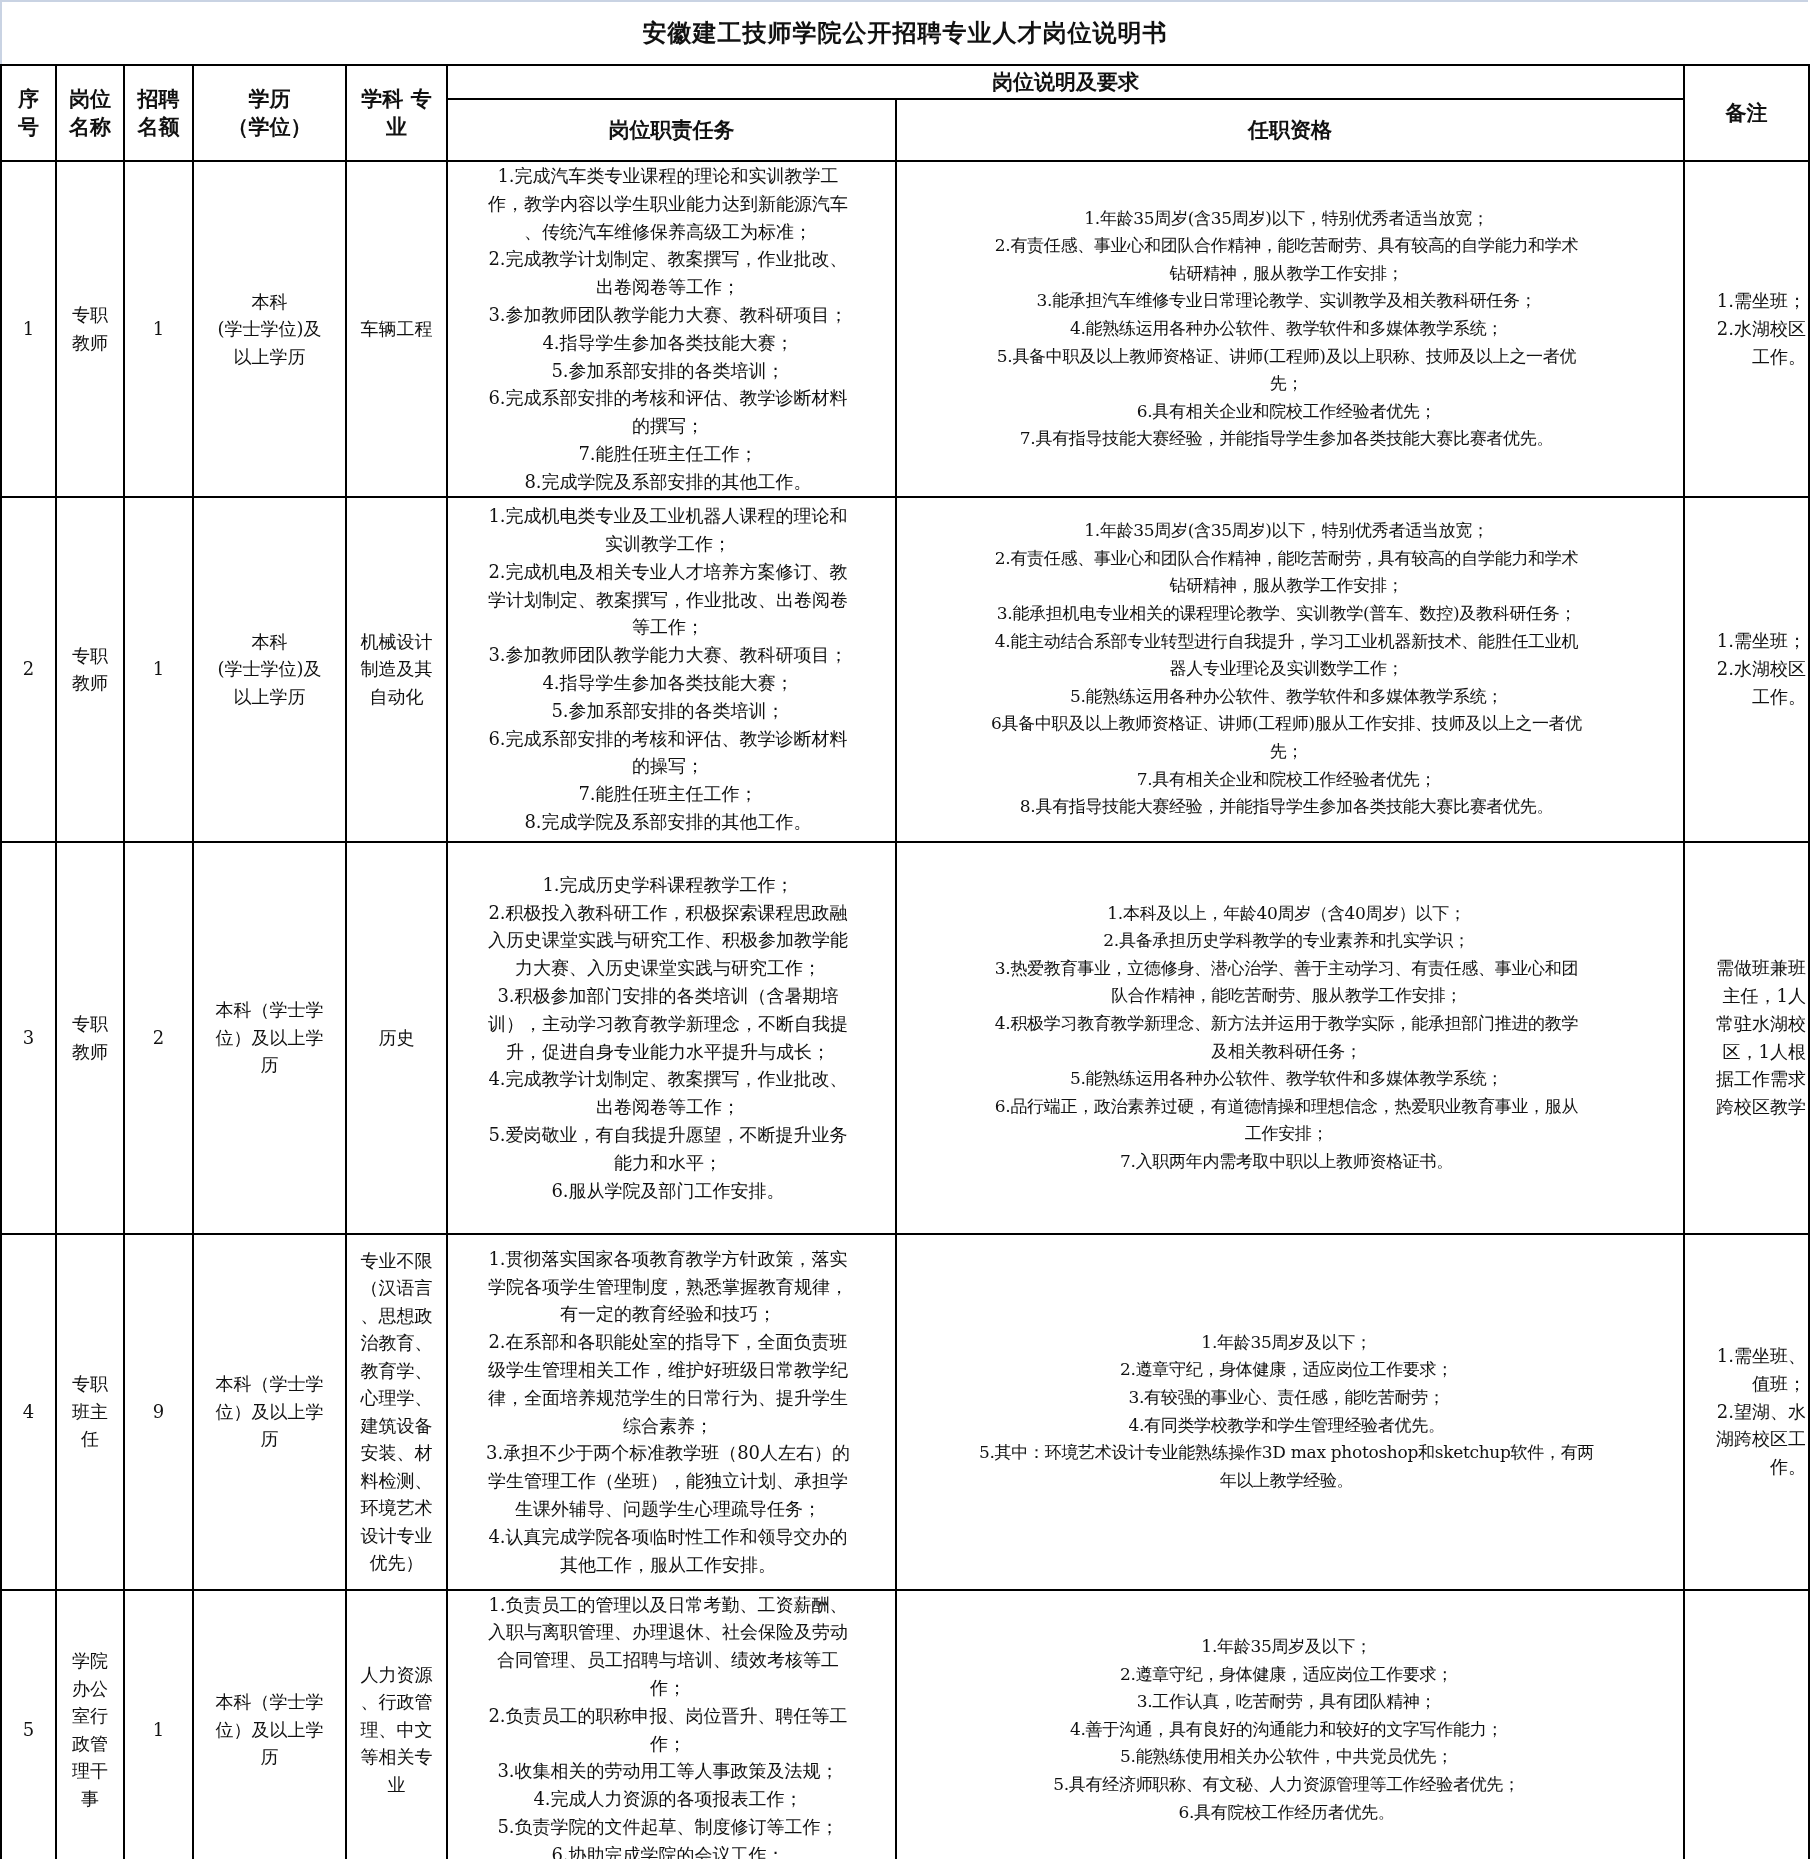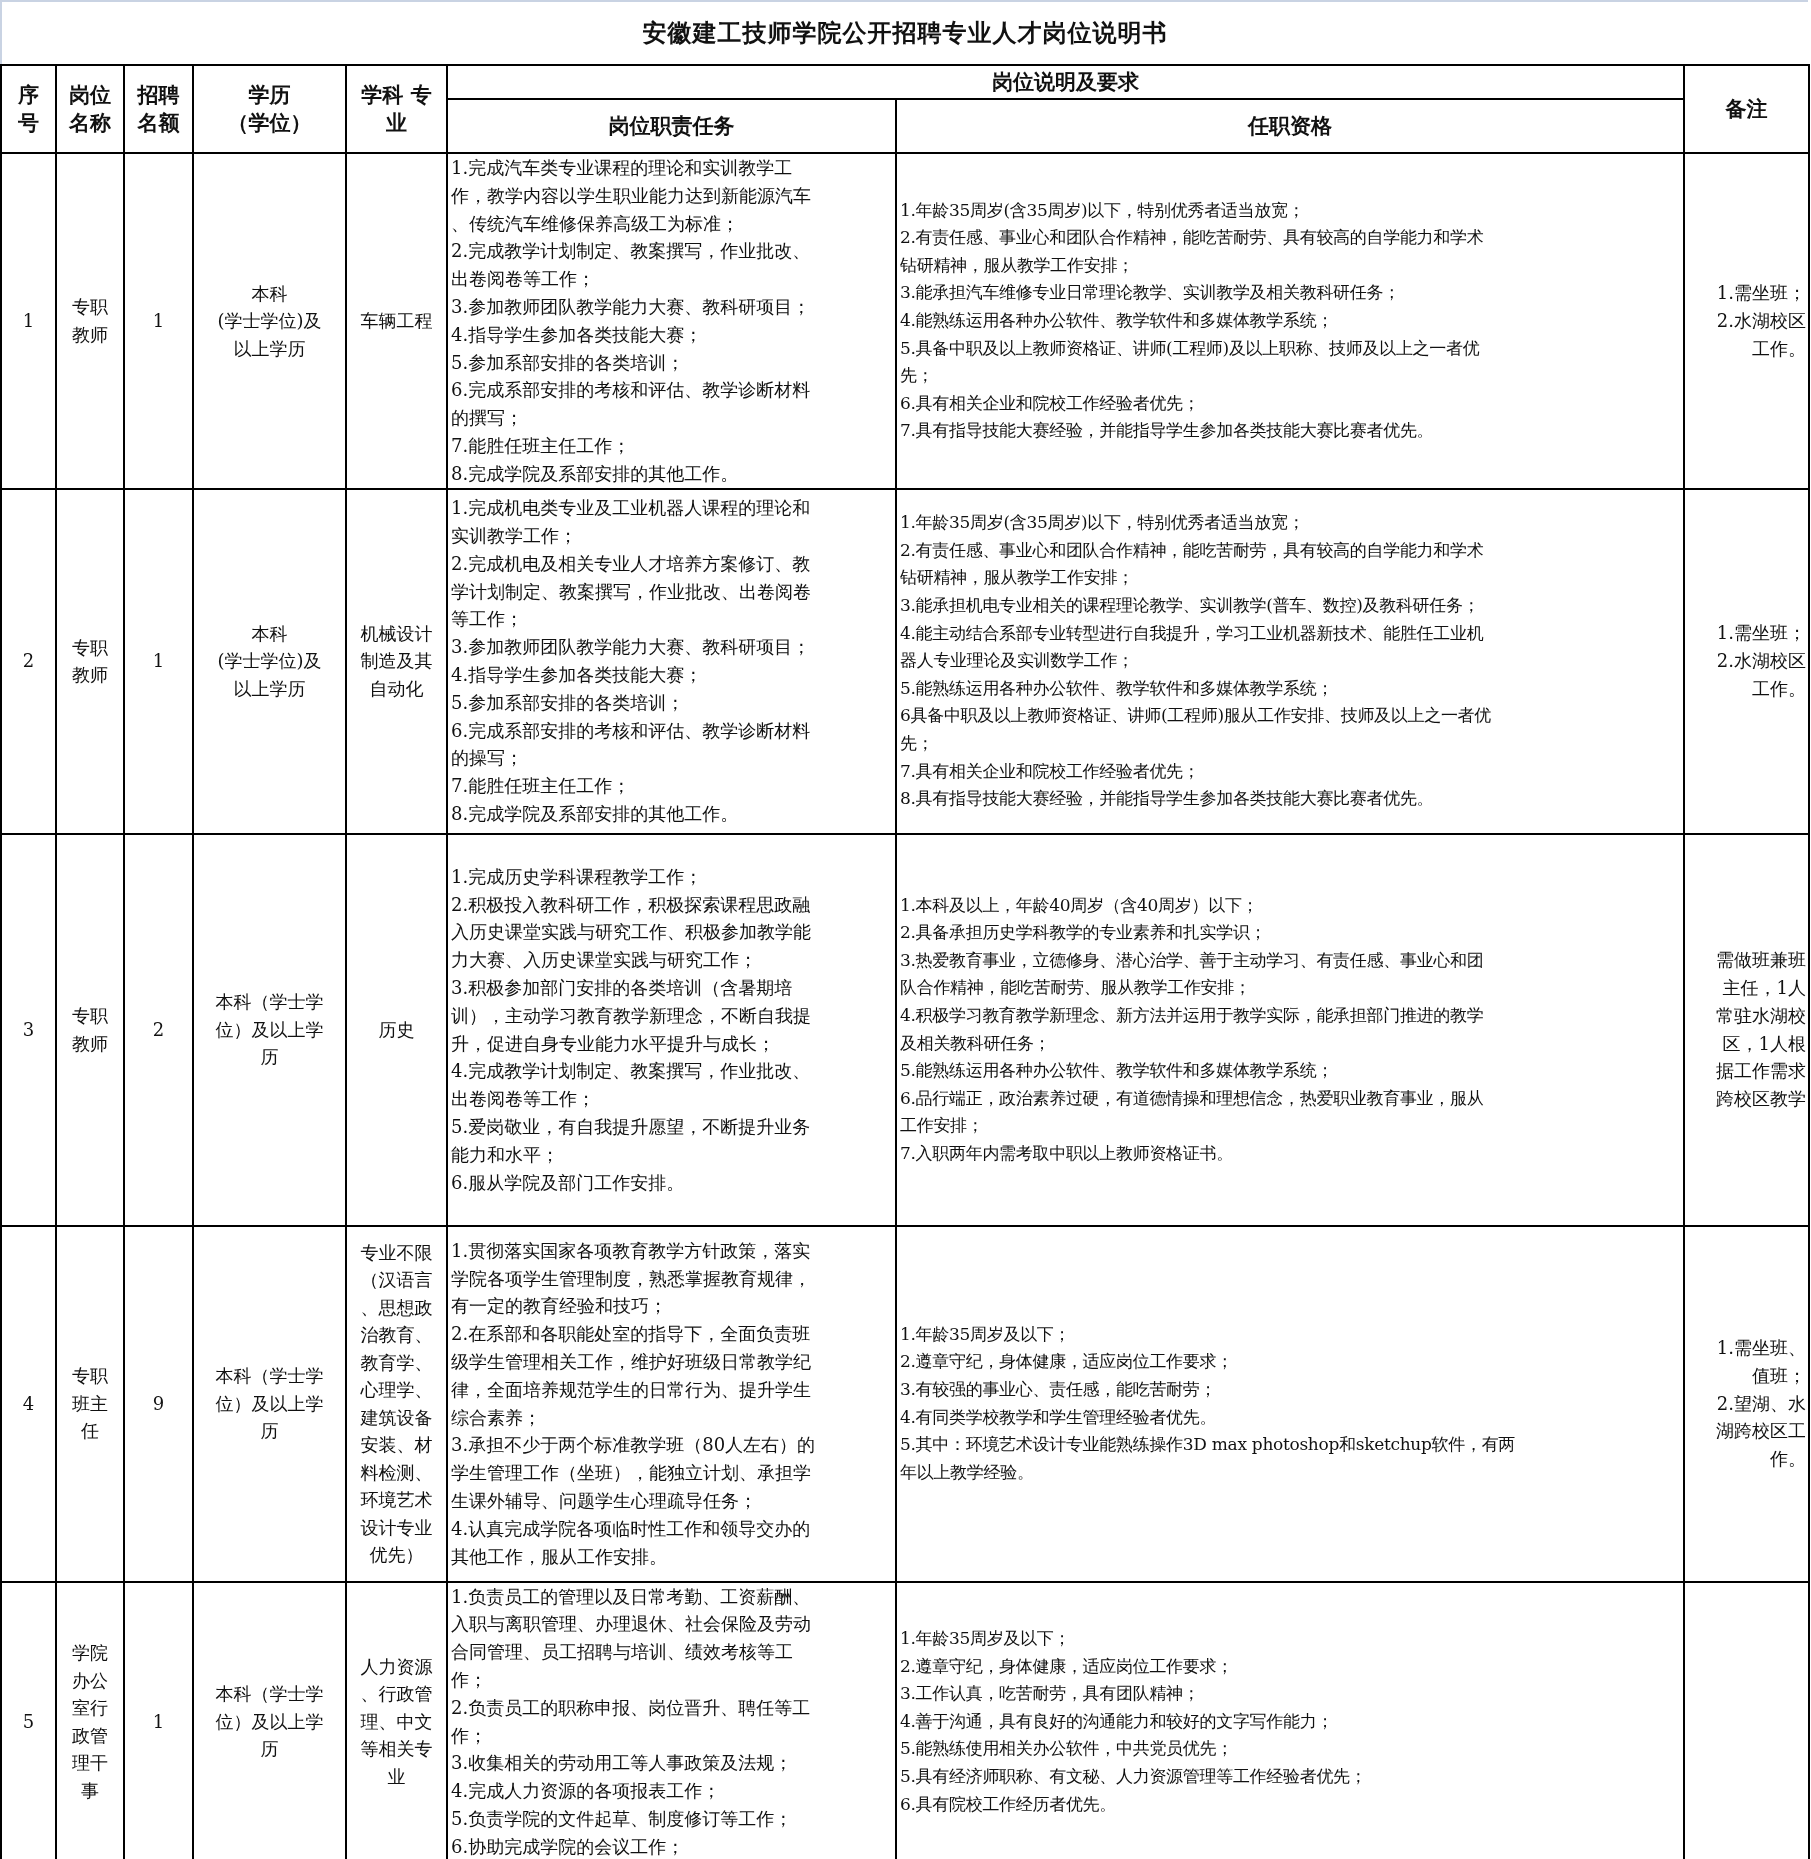--- a/index.html
+++ b/index.html
@@ -9,21 +9,21 @@
   .title-band { position: absolute; left: 0; top: 0; width: 1808px; height: 64px;
                 border-top: 2px solid #c9d3e3; border-left: 2px solid #c9d3e3; box-sizing: border-box;
                 display: flex; align-items: center; justify-content: center; }
   .title { font-size: 24px; font-weight: bold; letter-spacing: 1px;
            font-family: "DejaVu Sans", "Liberation Sans", sans-serif; }
   table { position: absolute; left: 0; top: 64px; border-collapse: collapse; table-layout: fixed; width: 1808px; }
   td, th { border: 2px solid #000; padding: 0; overflow: hidden; }
   th { font-family: "DejaVu Sans", "Liberation Sans", sans-serif; font-weight: bold;
        font-size: 21px; line-height: 28px; text-align: center; vertical-align: middle; }
   .c { text-align: center; vertical-align: middle; font-size: 18px; line-height: 27.5px; padding: 0 4px; }
-  .t { vertical-align: middle; font-size: 18px; line-height: 27.8px; padding: 0 10px 0 3px; text-align: left; }
+  .t { vertical-align: middle; font-size: 18px; line-height: 27.8px; padding: 0 10px 0 3px; text-align: center; }
   .t.narrow { font-size: 17px; line-height: 27.6px; letter-spacing: -0.3px; }
   .note { vertical-align: middle; font-size: 18px; line-height: 27.8px; padding: 0 2px; text-align: right; }
   .line { display: block; }
 </style>
 </head>
 <body>
 
 <div class="sheet">
   <div class="title-band">
     <span class="title">安徽建工技师学院公开招聘专业人才岗位说明书</span>
@@ -58,21 +58,21 @@
           <span class="line">学历</span>
             <span class="line">（学位）</span>
         </th>
         <th rowspan="2">
           <span class="line">学科 专</span>
             <span class="line">业</span>
         </th>
         <th colspan="2">岗位说明及要求</th>
         <th rowspan="2">备注</th>
       </tr>
-      <tr style="height:54px">
+      <tr style="height:62px">
         <th>岗位职责任务</th>
         <th>任职资格</th>
       </tr>
     </thead>
     <tbody id="rows-body">
         <tr style="height:335px">
           <td class="c">1</td>
           <td class="c">
             <span class="line">专职</span>
             <span class="line">教师</span>

